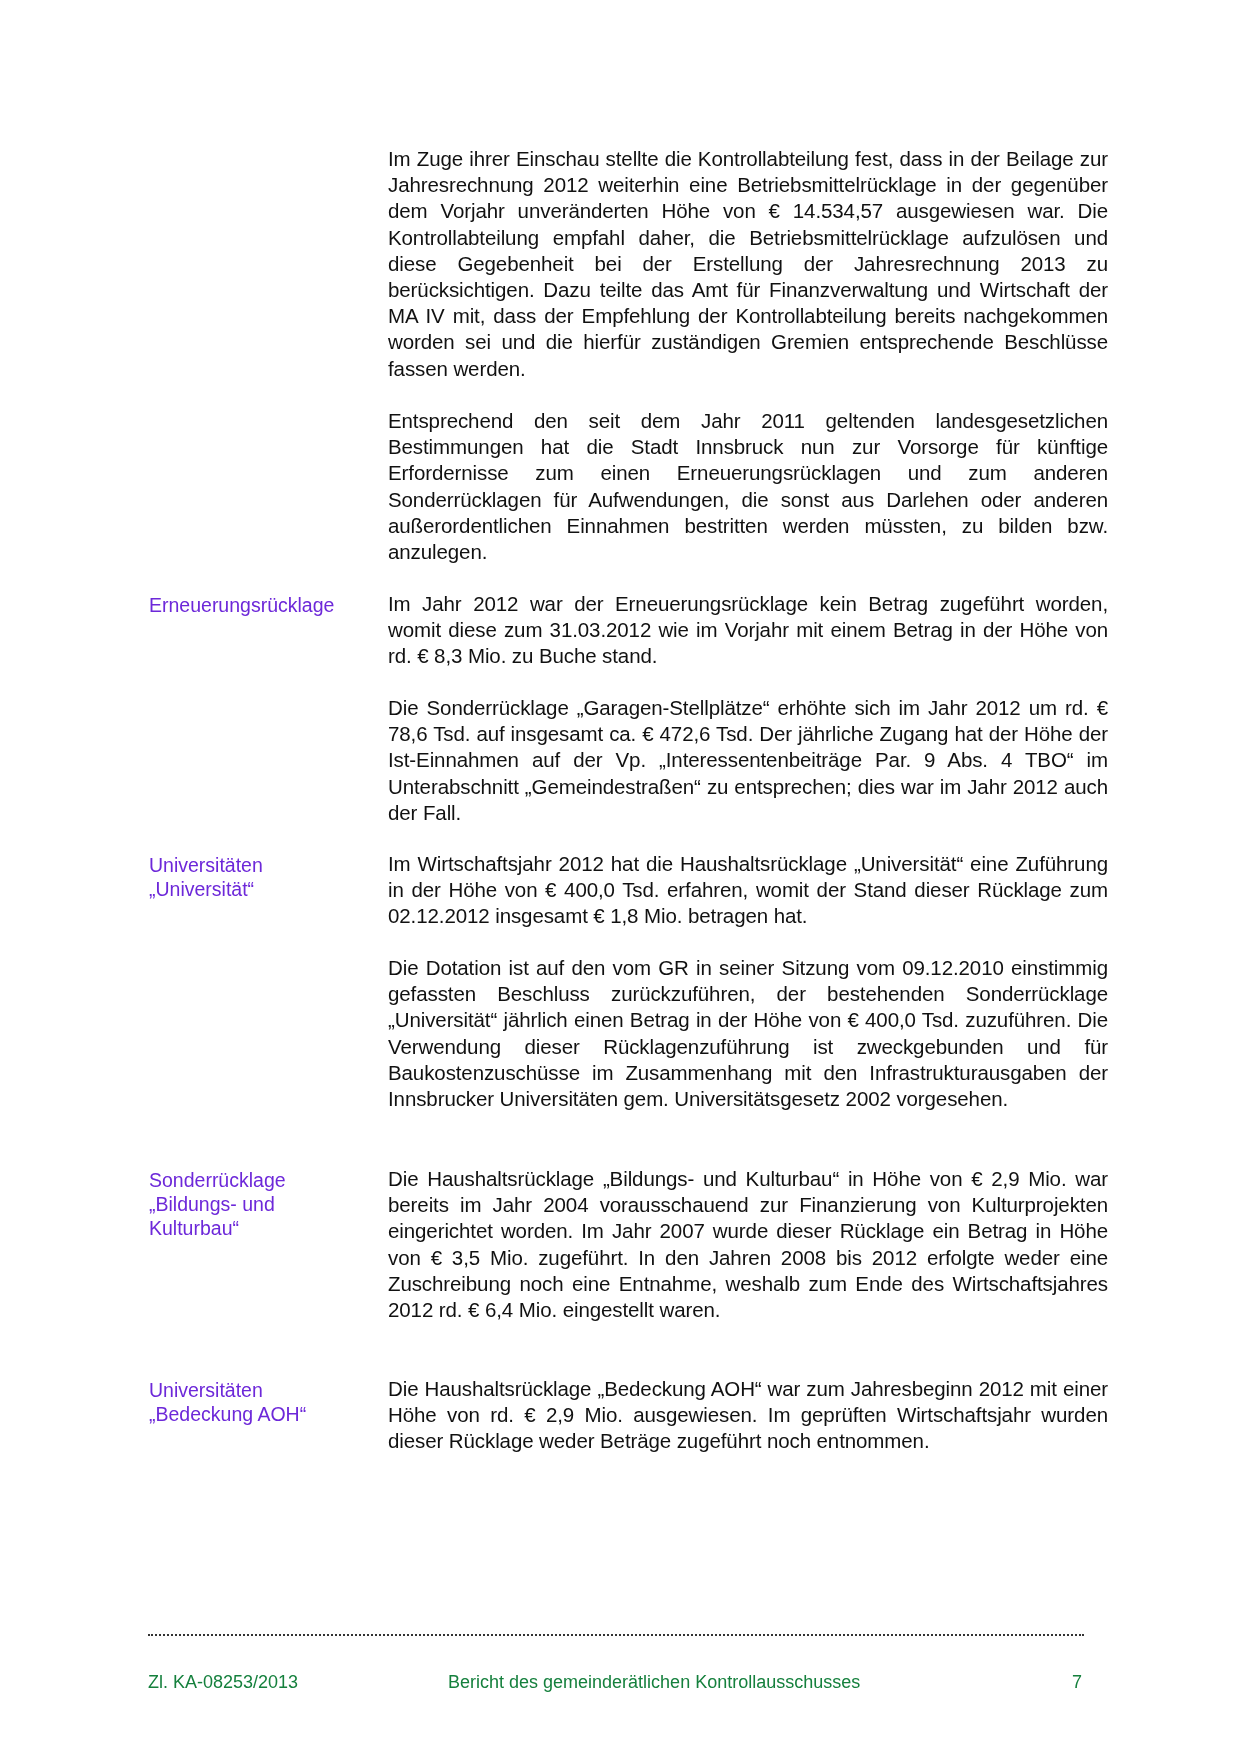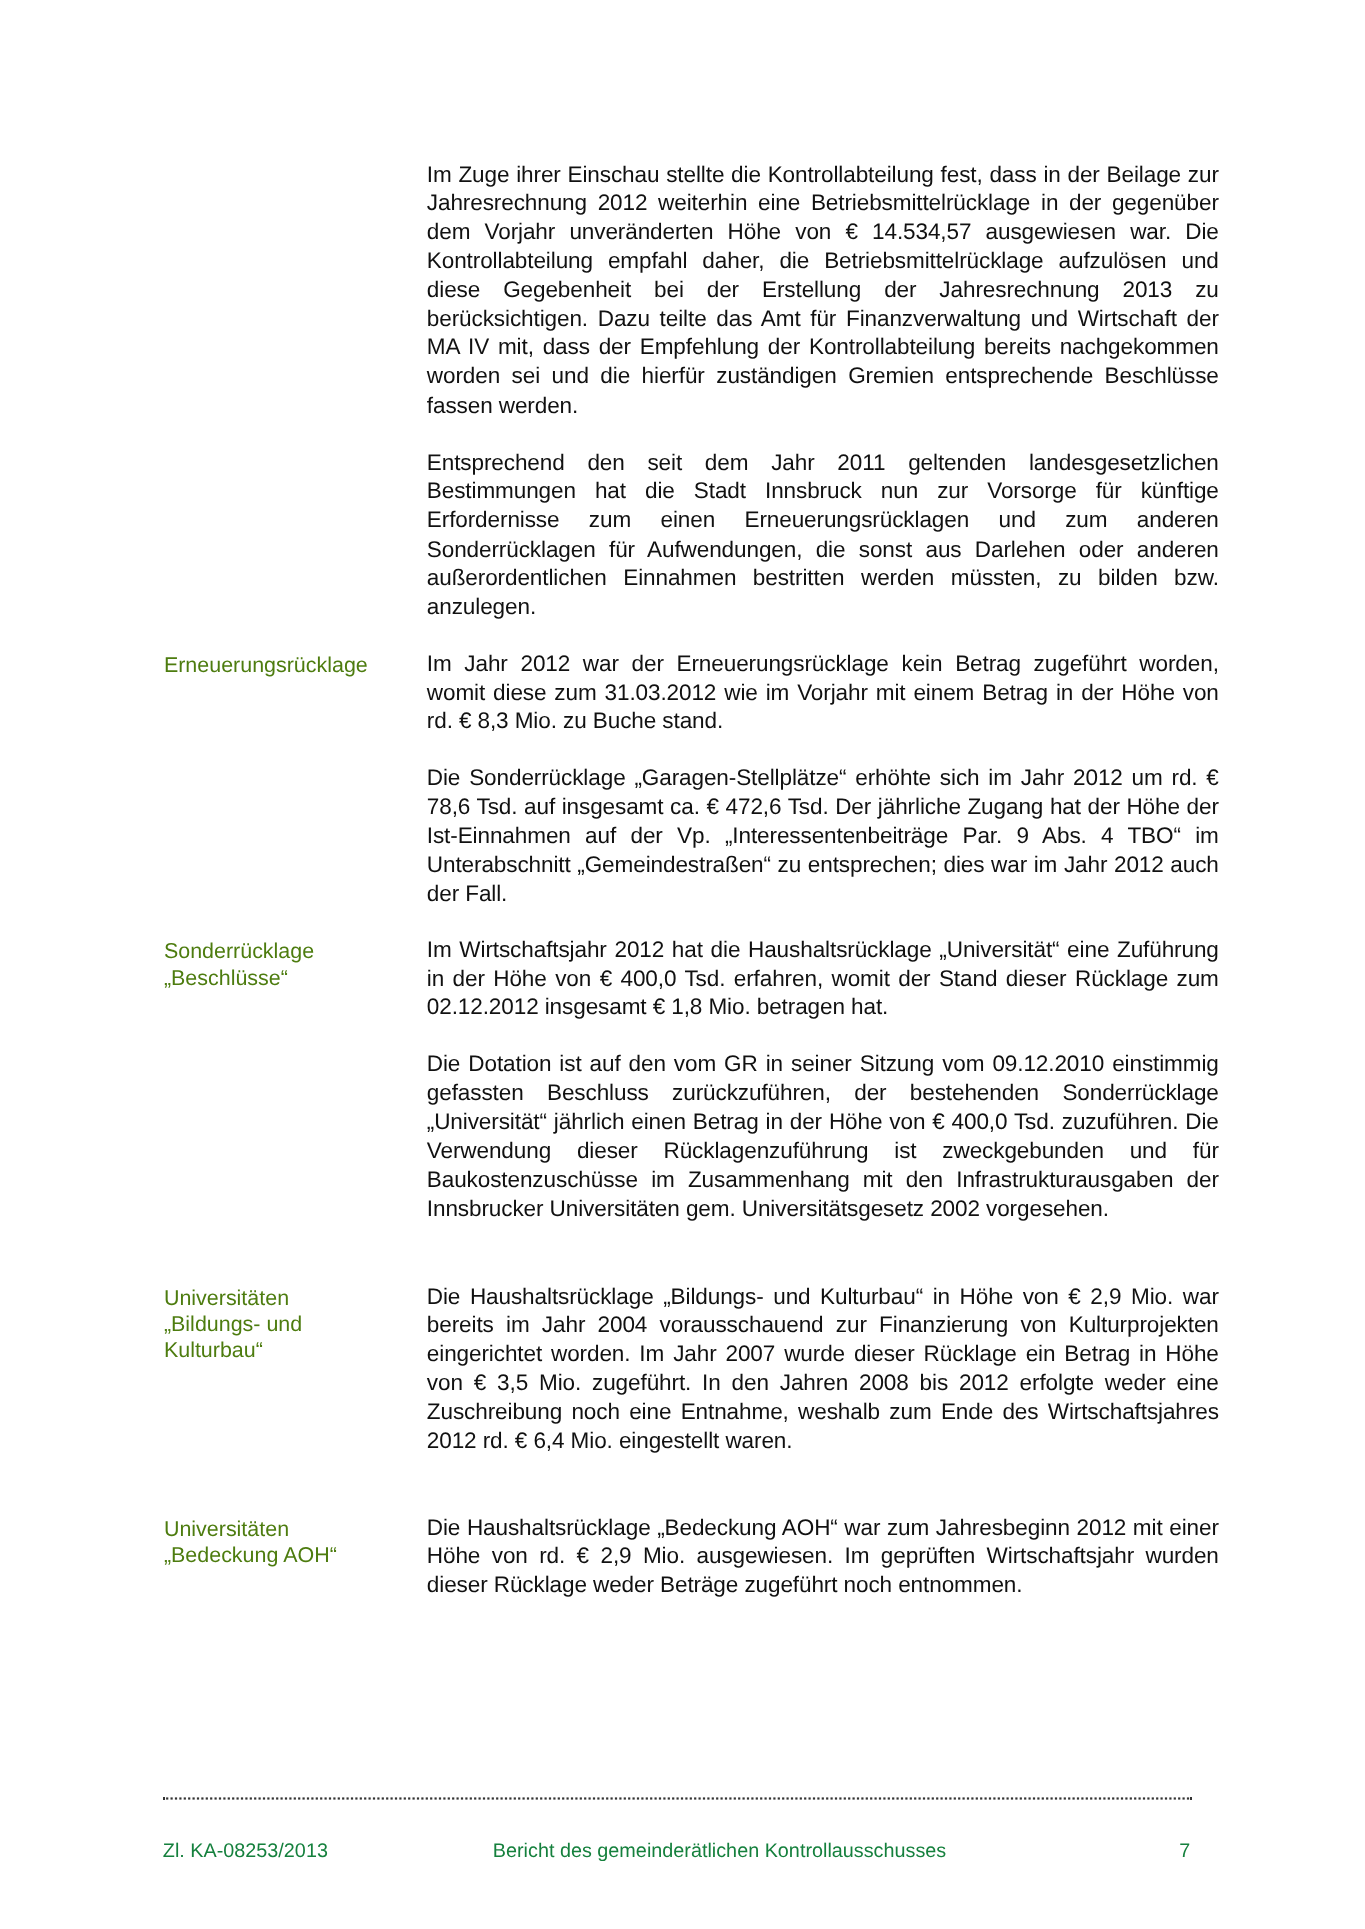--- a/index.html
+++ b/index.html
@@ -1,42 +1,42 @@
 <!DOCTYPE html>
 <html><head>
   <meta charset="utf-8">
   <style>
     html, body { margin: 0; padding: 0; background: #ffffff; }
     body { width: 1241px; height: 1754px; position: relative; overflow: hidden;
       font-family: "Liberation Sans", sans-serif; color: #111111; }
     .page { position: absolute; left: 0; top: 0; width: 1082px; height: 1754px; }
     .block { position: absolute; left: 388px; width: 720px; font-size: 20.5px; line-height: 26.2px;
       text-align: justify; hyphens: manual; letter-spacing: -0.1px; }
-    .label { position: absolute; left: 149px; width: 210px; font-size: 19.5px; line-height: 24px; color: #4d7c0f; }
+    .label { position: absolute; left: 149px; width: 210px; font-size: 19.5px; line-height: 24px; color: #6d28d9; }
     .footer-rule { position: absolute; left: 148px; width: 936px; top: 1634px; height: 0;
       border-top: 2px dotted #333; }
     .footer { position: absolute; top: 1672px; font-size: 18px; color: #15803d; }
   </style>
 </head>
 <body>
 
 <div class="page">
   <div class="block" style="top:146px">Im Zuge ihrer Einschau stellte die Kontrollabteilung fest, dass in der Beilage zur Jahresrechnung 2012 weiterhin eine Betriebsmittelrücklage in der gegenüber dem Vorjahr unveränderten Höhe von € 14.534,57 ausgewiesen war. Die Kontrollabteilung empfahl daher, die Betriebs­mittelrücklage aufzulösen und diese Gegebenheit bei der Erstellung der Jahresrechnung 2013 zu berücksichtigen. Dazu teilte das Amt für Finanzverwaltung und Wirtschaft der MA IV mit, dass der Empfehlung der Kontrollabteilung bereits nachgekommen worden sei und die hier­für zuständigen Gremien entsprechende Beschlüsse fassen werden.</div>
   <div class="block" style="top:408px">Entsprechend den seit dem Jahr 2011 geltenden landesgesetzlichen Bestimmungen hat die Stadt Innsbruck nun zur Vorsorge für künftige Erfordernisse zum einen Erneuerungsrücklagen und zum anderen Sonderrücklagen für Aufwendungen, die sonst aus Darlehen oder an­deren außerordentlichen Einnahmen bestritten werden müssten, zu bilden bzw. anzulegen.</div>
 
   <div class="label" style="top:593px">Erneuerungsrücklage</div>
   <div class="block" style="top:591px">Im Jahr 2012 war der Erneuerungsrücklage kein Betrag zugeführt wor­den, womit diese zum 31.03.2012 wie im Vorjahr mit einem Betrag in der Höhe von rd. € 8,3 Mio. zu Buche stand.</div>
 
   <div class="block" style="top:695px">Die Sonderrücklage „Garagen-Stellplätze“ erhöhte sich im Jahr 2012 um rd. € 78,6 Tsd. auf insgesamt ca. € 472,6 Tsd. Der jährliche Zu­gang hat der Höhe der Ist-Einnahmen auf der Vp. „Interessentenbei­träge Par. 9 Abs. 4 TBO“ im Unterabschnitt „Gemeindestraßen“ zu ent­sprechen; dies war im Jahr 2012 auch der Fall.</div>
 
-  <div class="label" style="top:853px;width:150px">Sonderrücklage „Beschlüsse“</div>
+  <div class="label" style="top:853px;width:150px">Universitäten „Universität“</div>
   <div class="block" style="top:851px">Im Wirtschaftsjahr 2012 hat die Haushaltsrücklage „Universität“ eine Zuführung in der Höhe von € 400,0 Tsd. erfahren, womit der Stand dieser Rücklage zum 02.12.2012 insgesamt € 1,8 Mio. betragen hat.</div>
   <div class="block" style="top:955px">Die Dotation ist auf den vom GR in seiner Sitzung vom 09.12.2010 einstimmig gefassten Beschluss zurückzuführen, der bestehenden Sonderrücklage „Universität“ jährlich einen Betrag in der Höhe von € 400,0 Tsd. zuzuführen. Die Verwendung dieser Rücklagenzuführung ist zweckgebunden und für Baukostenzuschüsse im Zusammenhang mit den Infrastrukturausgaben der Innsbrucker Universitäten gem. Uni­versitätsgesetz 2002 vorgesehen.</div>
 
-  <div class="label" style="top:1168px;width:140px">Universitäten „Bildungs- und Kulturbau“</div>
+  <div class="label" style="top:1168px;width:140px">Sonderrücklage „Bildungs- und Kulturbau“</div>
   <div class="block" style="top:1166px">Die Haushaltsrücklage „Bildungs- und Kulturbau“ in Höhe von € 2,9 Mio. war bereits im Jahr 2004 vorausschauend zur Finanzierung von Kulturprojekten eingerichtet worden. Im Jahr 2007 wurde dieser Rück­lage ein Betrag in Höhe von € 3,5 Mio. zugeführt. In den Jahren 2008 bis 2012 erfolgte weder eine Zuschreibung noch eine Entnahme, wes­halb zum Ende des Wirtschaftsjahres 2012 rd. € 6,4 Mio. eingestellt waren.</div>
 
   <div class="label" style="top:1378px;width:170px">Universitäten „Bedeckung AOH“</div>
   <div class="block" style="top:1376px">Die Haushaltsrücklage „Bedeckung AOH“ war zum Jahresbeginn 2012 mit einer Höhe von rd. € 2,9 Mio. ausgewiesen. Im geprüften Wirt­schaftsjahr wurden dieser Rücklage weder Beträge zugeführt noch entnommen.</div>
 
   <div class="footer-rule"></div>
   <div class="footer" style="left:148px">Zl. KA-08253/2013</div>
   <div class="footer" style="left:448px">Bericht des gemeinderätlichen Kontrollausschusses</div>
   <div class="footer" style="left:1072px">7</div>
 </div>

